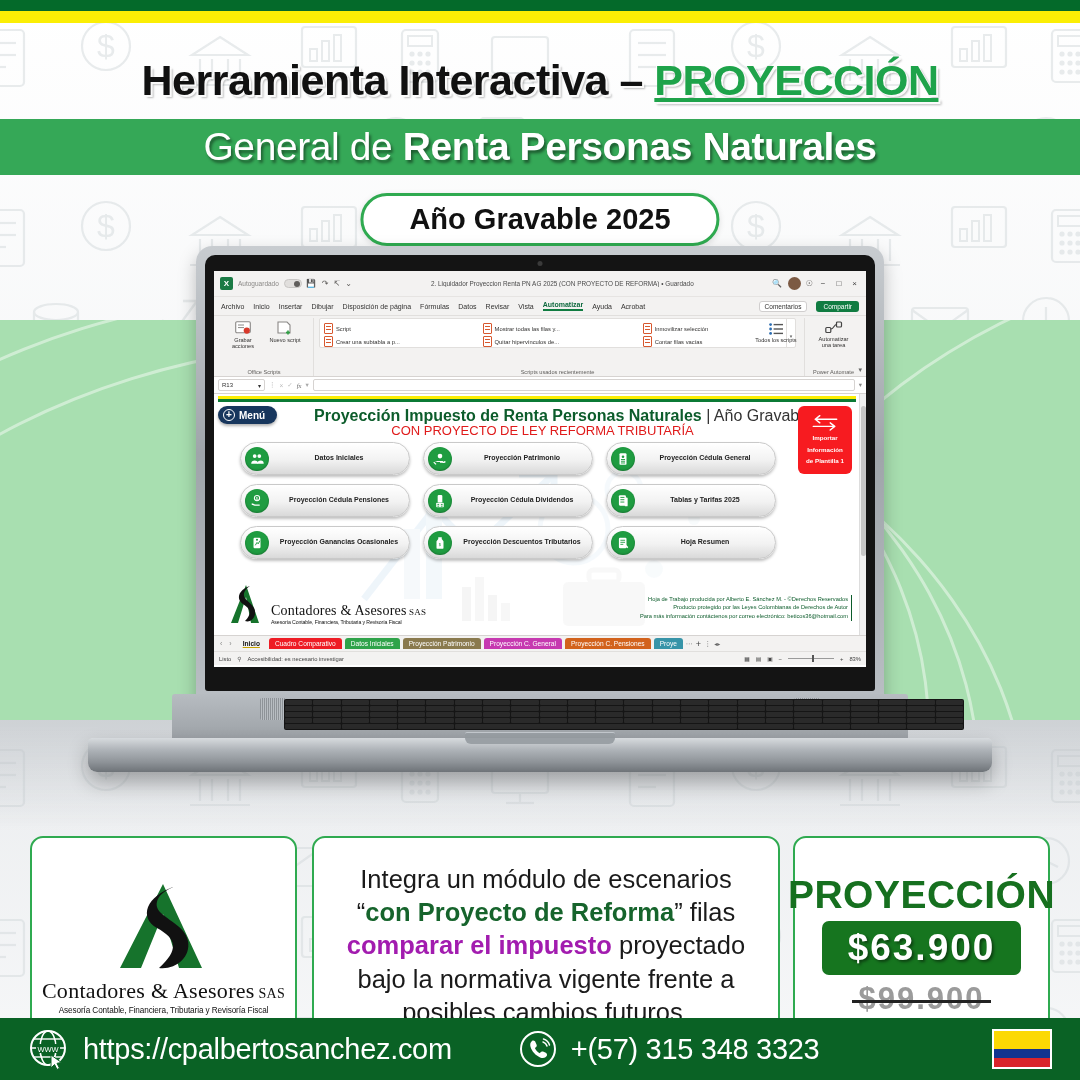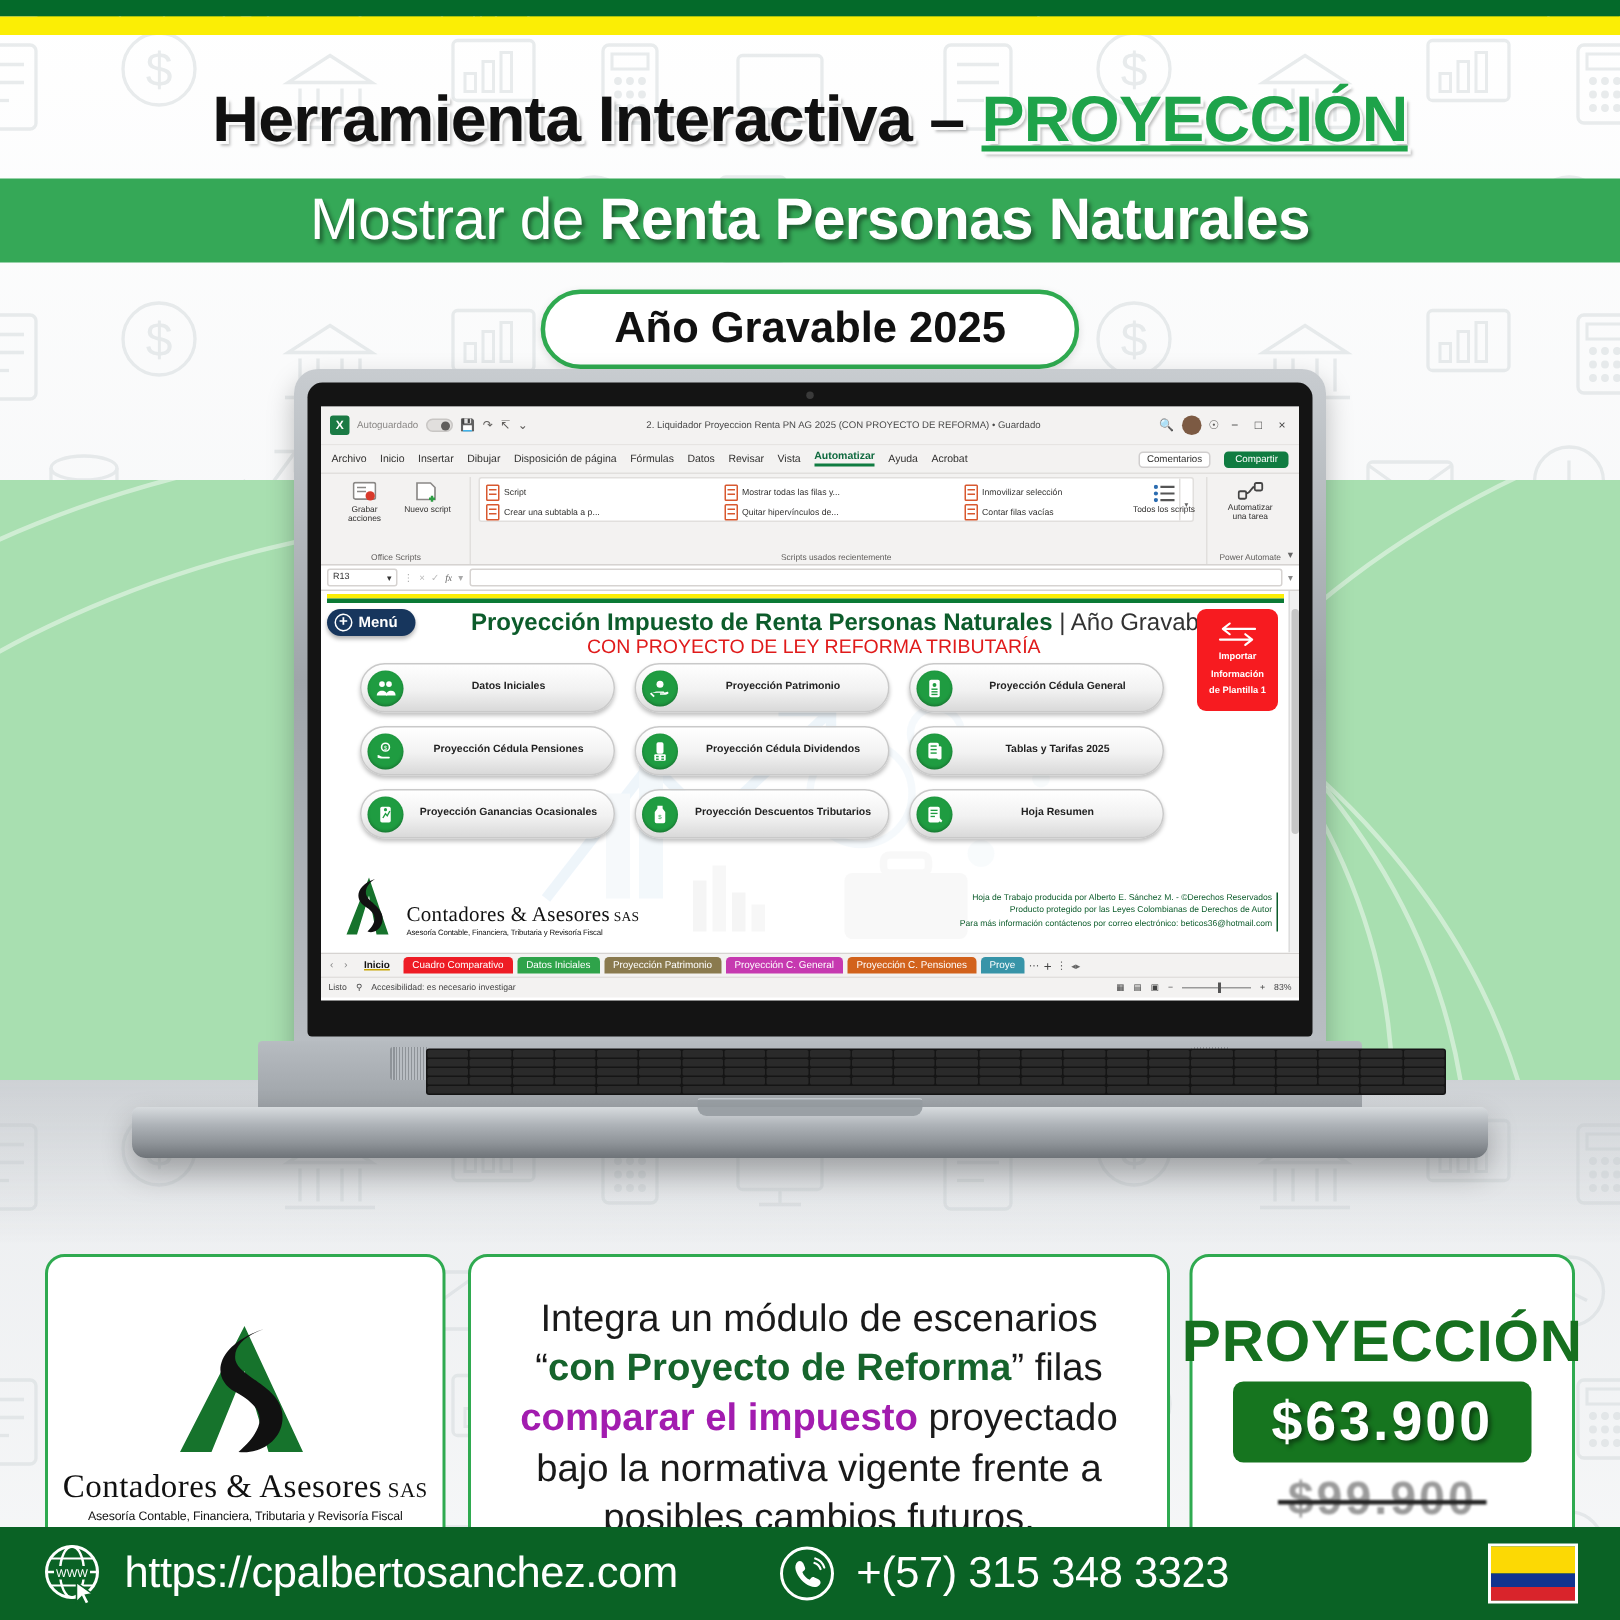--- a/index.html
+++ b/index.html
@@ -445,21 +445,21 @@
 
   <div class="bar-darkgreen"></div>
   <div class="bar-yellow"></div>
 
   <div class="headline">
     <span>Herramienta Interactiva – </span><span class="accent">PROYECCIÓN</span>
   </div>
 
   <div class="greenband">
     <div class="txt">
-      <span>Mostrar de </span><span class="b">Renta Personas Naturales</span>
+      <span>General de </span><span class="b">Renta Personas Naturales</span>
     </div>
   </div>
 
   <div class="yearpill">Año Gravable 2025</div>
 
   <div id="laptop">
     <div class="lid">
       <div class="bezel">
         <div class="camdot"></div>
 

